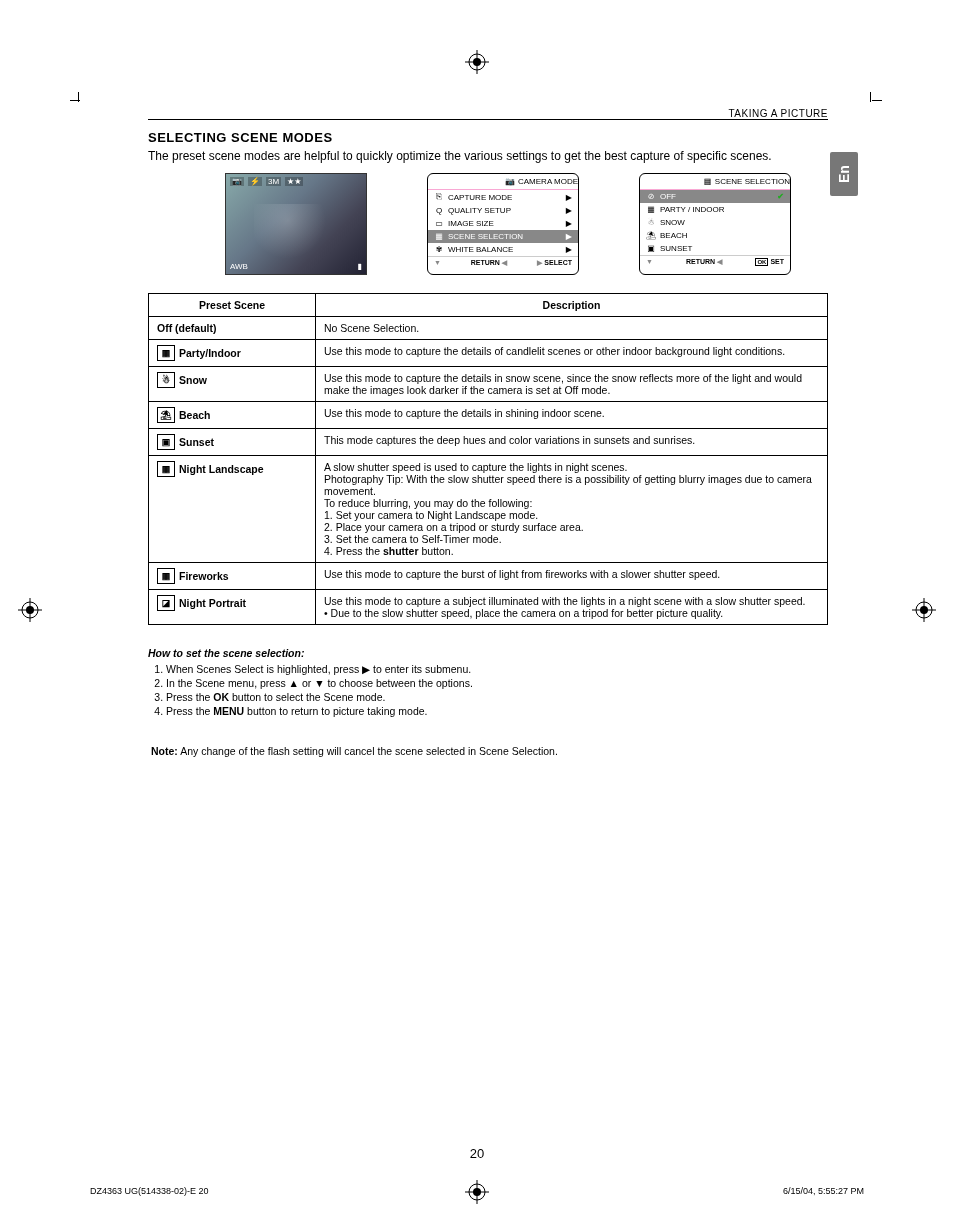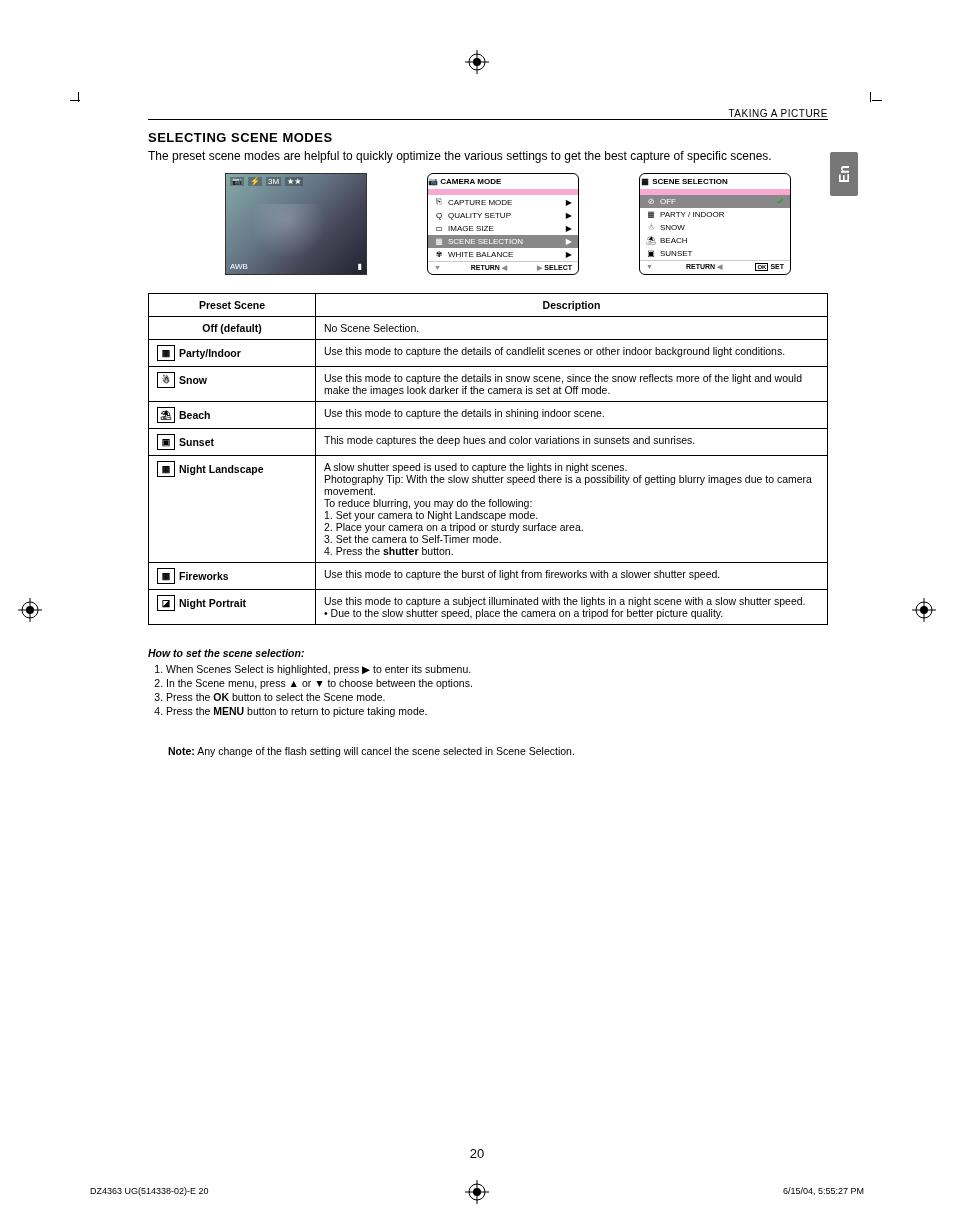--- a/index.html
+++ b/index.html
@@ -95,25 +95,25 @@
     display:flex; justify-content:space-between; color:#fff; font-size:8px;
   }
   .menu-box {
     width: 150px;
     border: 1px solid #000;
     border-radius: 6px;
     font-size: 8px;
     overflow: hidden;
   }
   .menu-title {
-    text-align: left;
-    font-weight: bold;
+    text-align: right;
+    font-weight: normal;
     padding: 3px 0;
     font-size: 8px;
-    border-bottom: 6px solid #f9a8d4;
+    border-bottom: 1px solid #f9a8d4;
   }
   .menu-row {
     display: flex;
     align-items: center;
     padding: 2px 6px;
     gap: 4px;
   }
   .menu-row.highlight {
     background: #888;
     color: #fff;
@@ -178,21 +178,21 @@
     font-weight: bold;
     margin-bottom: 4px;
   }
   .howto ol {
     margin: 0;
     padding-left: 18px;
   }
   .howto li { margin: 2px 0; }
   .note {
     margin-top: 28px;
-    margin-left: 20px;
+    margin-left: 3px;
     font-size: 10.5px;
   }
   .page-num {
     position: absolute;
     left: 0; right: 0;
     text-align: center;
     top: 1146px;
     font-size: 13px;
   }
   .footer-left {
@@ -352,21 +352,21 @@
 
   <table class="scene-table">
     <thead>
       <tr>
         <th class="preset-col">Preset Scene</th>
         <th>Description</th>
       </tr>
     </thead>
     <tbody id="scene-tbody">
         <tr>
-          <td class="preset-col" style="text-align: center;"><span class="scene-label">Off (default)</span></td>
+          <td class="preset-col" style="text-align: left;"><span class="scene-label">Off (default)</span></td>
           <td>No Scene Selection.</td>
         </tr>
         <tr>
           <td class="preset-col" style="text-align: left;"><span class="scene-label">
               <span class="scene-icon-box">▦</span>
               <span>Party/Indoor</span>
             </span></td>
           <td>Use this mode to capture the details of candlelit scenes or other indoor background light conditions.</td>
         </tr>
         <tr>

